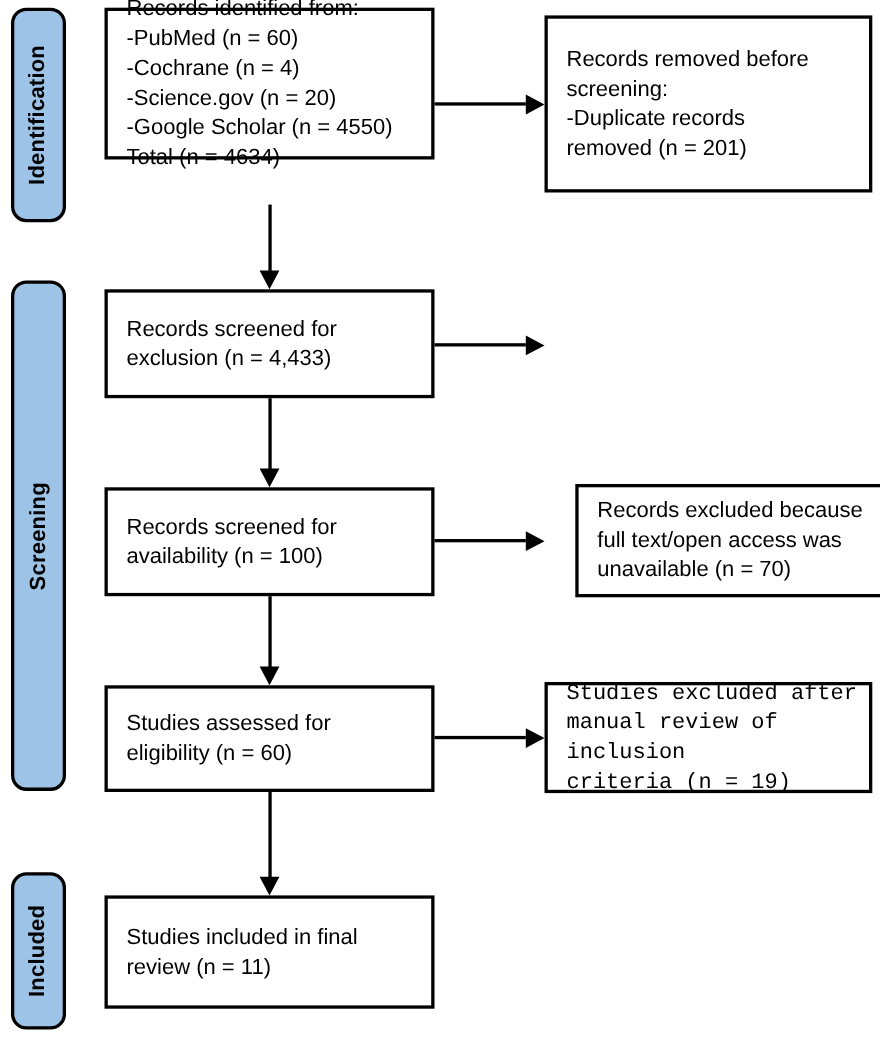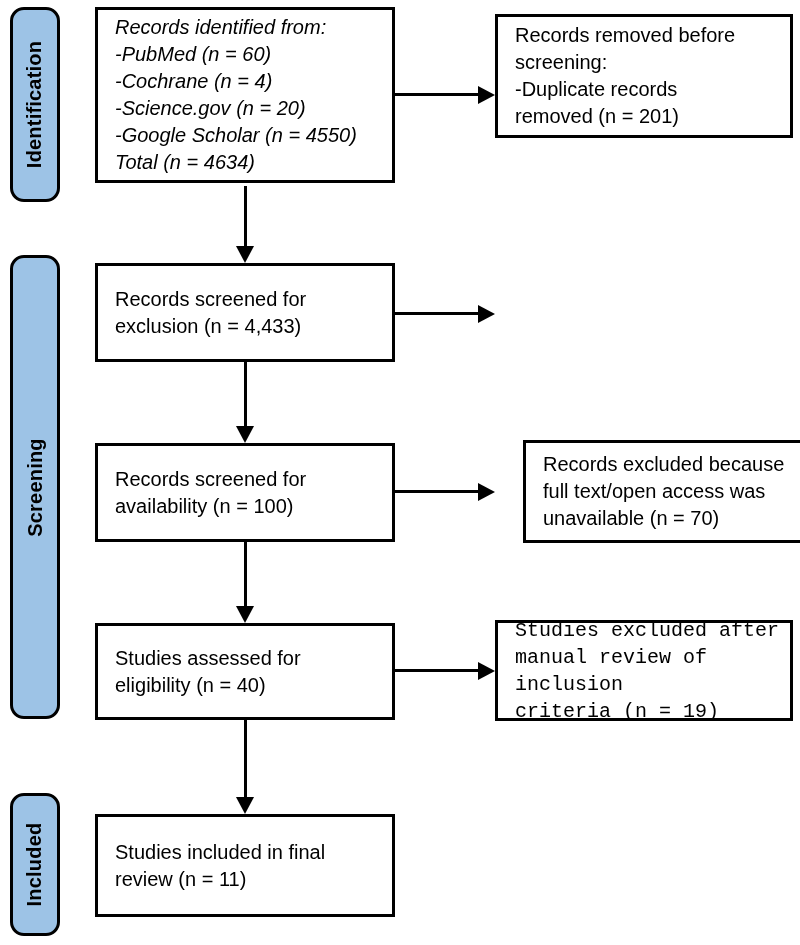--- a/index.html
+++ b/index.html
@@ -50,26 +50,26 @@
     display: flex;
     align-items: center;
     font-size: 20px;
     line-height: 27px;
     padding: 2px 10px 2px 17px;
     white-space: pre-line;
   }
   .fbox .fbox-text { white-space: pre-line; }
   .col-main { left: 95px;  width: 300px; }
   .col-side { left: 495px; width: 298px; }
-  #box-identified   { top: 7px;   height: 176px; font-style: italic; }
+  #box-identified   { top: 7px;   height: 138px; }
   #box-screened-ex  { top: 263px; height: 99px;  }
   #box-screened-av  { top: 443px; height: 99px;  }
   #box-assessed     { top: 623px; height: 97px;  }
   #box-included     { top: 814px; height: 103px; }
-  #box-removed      { top: 14px;  height: 124px; }
+  #box-removed      { top: 14px;  height: 161px; }
   #box-meeting-ex   { top: 265px; height: 100px; }
   #box-excluded-un  { top: 440px; height: 103px; margin-left: 28px; }
   #box-excluded-mr  { top: 620px; height: 101px; font-family: Liberation Mono, monospace; }
 
   
   .varrow {
     position: absolute;
     left: 243.5px;
     width: 3px;
     background: #000000;
@@ -139,21 +139,21 @@
   <div class="fbox col-main" id="box-screened-ex">
     <span class="fbox-text">Records screened for
 exclusion (n = 4,433)</span>
   </div>
   <div class="fbox col-main" id="box-screened-av">
     <span class="fbox-text">Records screened for
 availability (n = 100)</span>
   </div>
   <div class="fbox col-main" id="box-assessed">
     <span class="fbox-text">Studies assessed for
-eligibility (n = 40)</span>
+eligibility (n = 60)</span>
   </div>
   <div class="fbox col-main" id="box-included">
     <span class="fbox-text">Studies included in final
 review (n = 11)</span>
   </div>
 
   <div class="fbox col-side" id="box-removed">
     <span class="fbox-text">Records removed before
 screening:
 -Duplicate records

